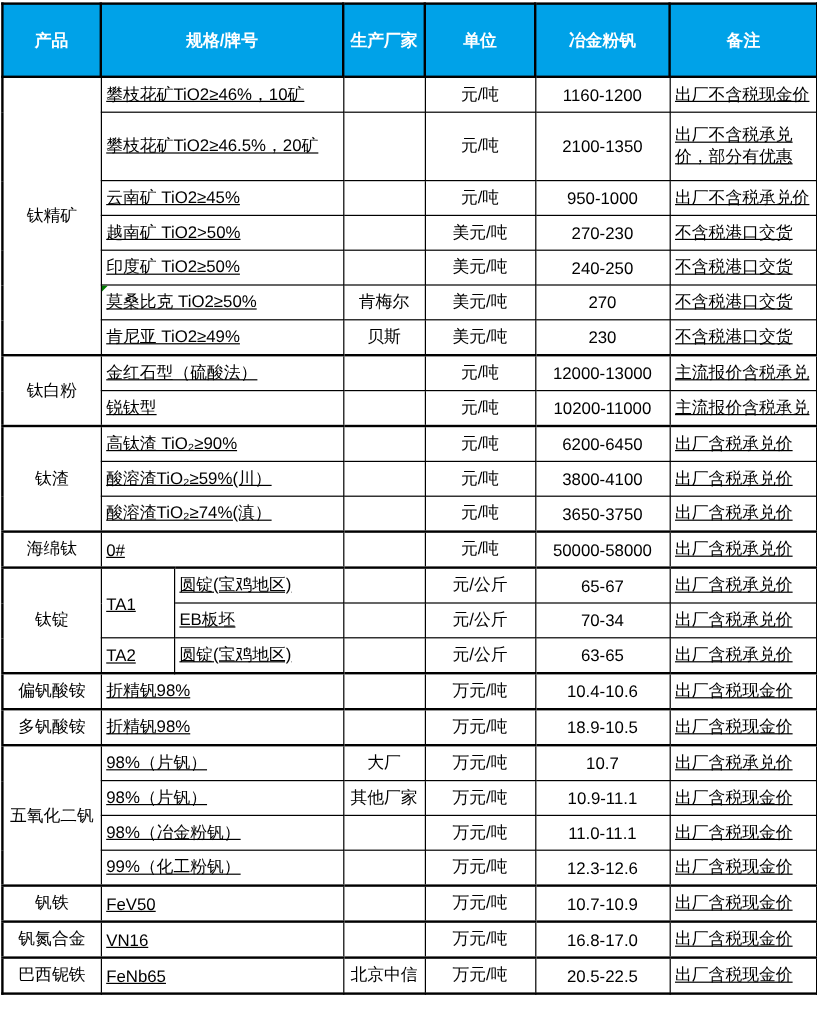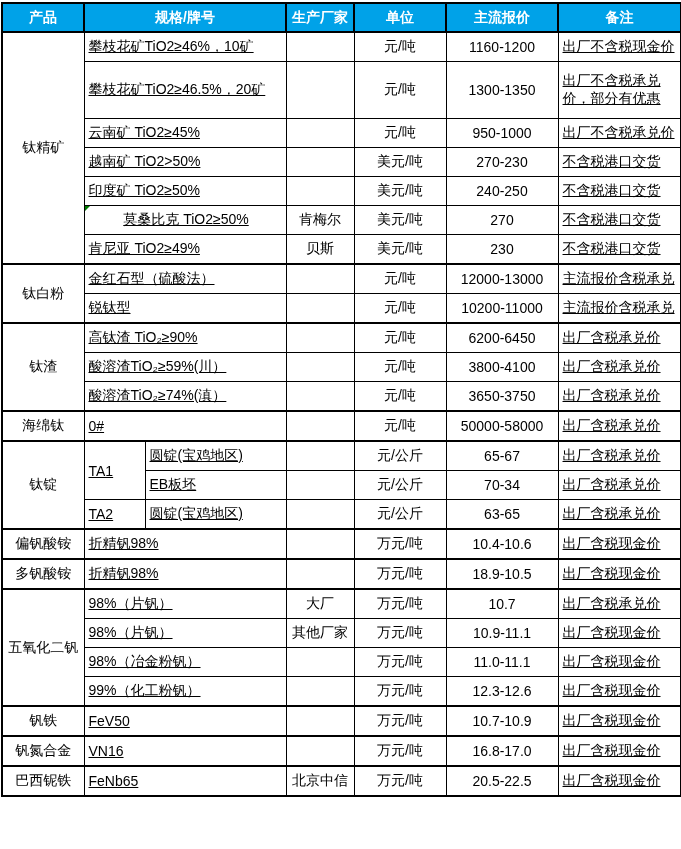--- a/index.html
+++ b/index.html
@@ -11,36 +11,36 @@
   table{
     border-collapse:collapse;table-layout:fixed;
     margin:2px 0 0 1px;
     border:2px solid #000;
     width:679px;
   }
   th{
     background:#00A2E8;color:#fff;
     font-size:14px;font-weight:bold;
     border:2px solid #000;
-    height:27px;padding:0 2px;text-align:center;
+    height:27px;padding:16px 2px;text-align:center;
   }
   td{
     border:1px solid #000;
     font-size:14px;
     height:28px;
     padding:0 2px;
     vertical-align:middle;
     overflow:hidden;
     background:#fff;
   }
   tr.tall td{height:56px;}
   td.c{text-align:center;}
   td.l{text-align:left;padding-left:4px;text-decoration:underline;}
   tr.gs td{border-top:2px solid #000;}
-  td.rel{position:relative;text-align:center;}
+  td.rel{position:relative;}
   .corner-marker{
     position:absolute;top:0;left:0;width:0;height:0;
     border-top:5px solid #007A00;
     border-right:5px solid transparent;
   }
 </style>
 </head>
 <body>
 
 <table>
@@ -52,38 +52,38 @@
       <col style="width:92px">
       <col style="width:112px">
       <col style="width:123px">
   </colgroup>
   <thead>
     <tr>
       <th>产品</th>
       <th colspan="2">规格/牌号</th>
       <th>生产厂家</th>
       <th>单位</th>
-      <th>主流报价</th>
+      <th>冶金粉钒</th>
       <th>备注</th>
     </tr>
   </thead>
   <tbody>
     <tr>
       <td class="c" rowspan="7">钛精矿</td>
       <td class="l" colspan="2">攀枝花矿TiO2≥46%，10矿</td>
       <td class="c"></td>
       <td class="c">元/吨</td>
       <td class="c">1160-1200</td>
       <td class="l">出厂不含税现金价</td>
     </tr>
     <tr class="tall">
       <td class="l" colspan="2">攀枝花矿TiO2≥46.5%，20矿</td>
       <td class="c"></td>
       <td class="c">元/吨</td>
-      <td class="c">1300-1350</td>
+      <td class="c">2100-1350</td>
       <td class="l">出厂不含税承兑价，部分有优惠</td>
     </tr>
     <tr>
       <td class="l" colspan="2">云南矿 TiO2≥45%</td>
       <td class="c"></td>
       <td class="c">元/吨</td>
       <td class="c">950-1000</td>
       <td class="l">出厂不含税承兑价</td>
     </tr>
     <tr>

